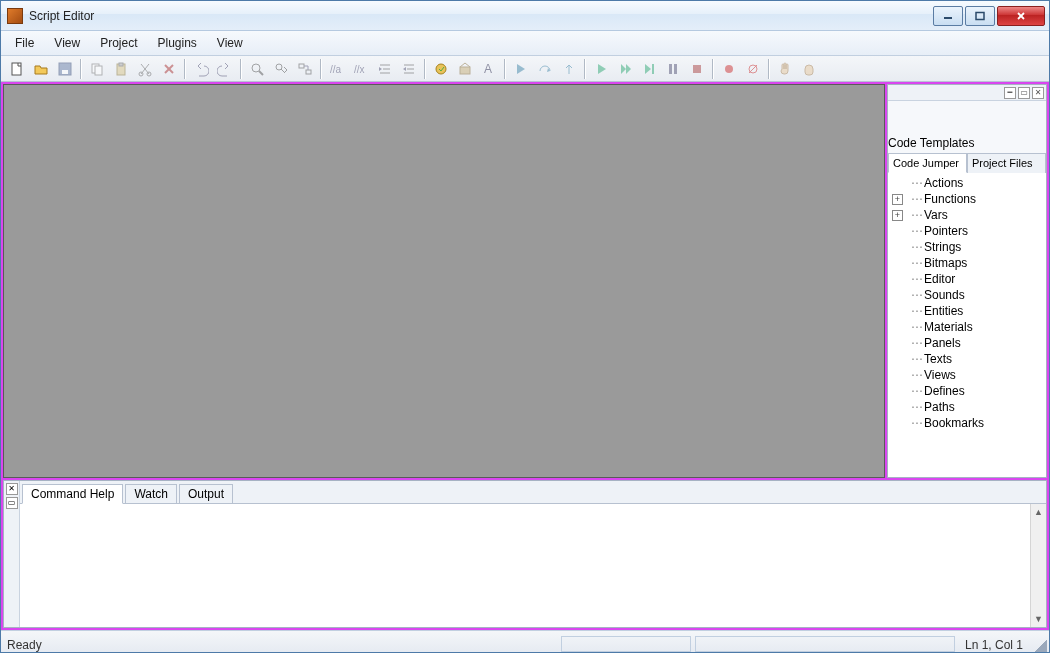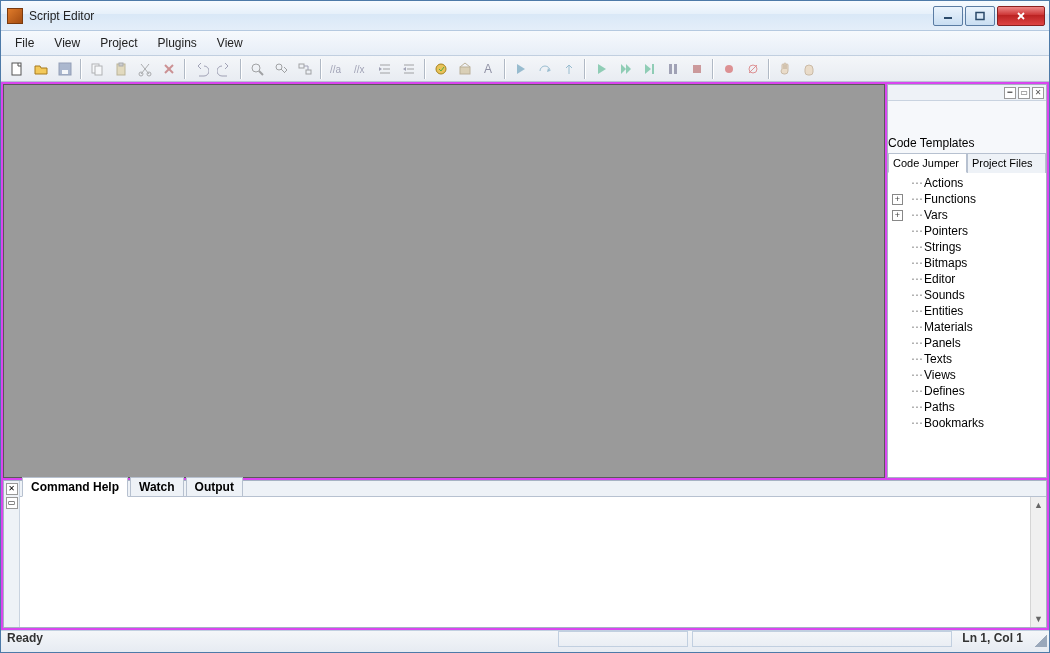--- a/index.html
+++ b/index.html
@@ -195,27 +195,26 @@
   padding-top: 2px;
   gap: 2px;
 }
 .bottom-left-controls .mini-btn { width: 12px; height: 12px; border: 1px solid #999; background:#fff; font-size:8px;display:flex;align-items:center;justify-content:center;line-height:1;}
 .bottom-right {
   flex: 1;
   display: flex;
   flex-direction: column;
 }
 .bottom-tabs {
-  height: 16px;
+  height: 23px;
   display: flex;
   align-items: flex-end;
   background: #eef2f7;
   border-bottom: 1px solid #b7c1d0;
   padding-left: 2px;
-  font-weight: bold;
 }
 .bottom-tab {
   padding: 2px 8px;
   border: 1px solid #b7c1d0;
   border-bottom: none;
   font-size: 12px;
   background: #eef2f7;
   margin-right: 2px;
 }
 .bottom-tab.active {
@@ -242,24 +241,23 @@
   font-size:9px;
 }
 .scroll-arrow.up{position:absolute;top:0;left:0;right:0;}
 .scroll-arrow.down{position:absolute;bottom:0;left:0;right:0;}
 
 .statusbar {
   height: 22px;
   background: linear-gradient(to bottom,#f4f6f9,#e6ebf2);
   border-top: 1px solid #c1cfe0;
   display: flex;
-  align-items: flex-start;
+  align-items: flex-end;
   font-size: 12px;
   color: #333;
-  font-weight: bold;
 }
 .statusbar .status-left { flex:1; padding-left:6px; }
 .statusbar .status-well {
   border: 1px solid #c1cfe0;
   height: 16px;
   margin: 0 2px;
 }
 .statusbar .well1 { width: 130px; }
 .statusbar .well2 { width: 260px; }
 .statusbar .status-pos { padding: 0 8px; }

